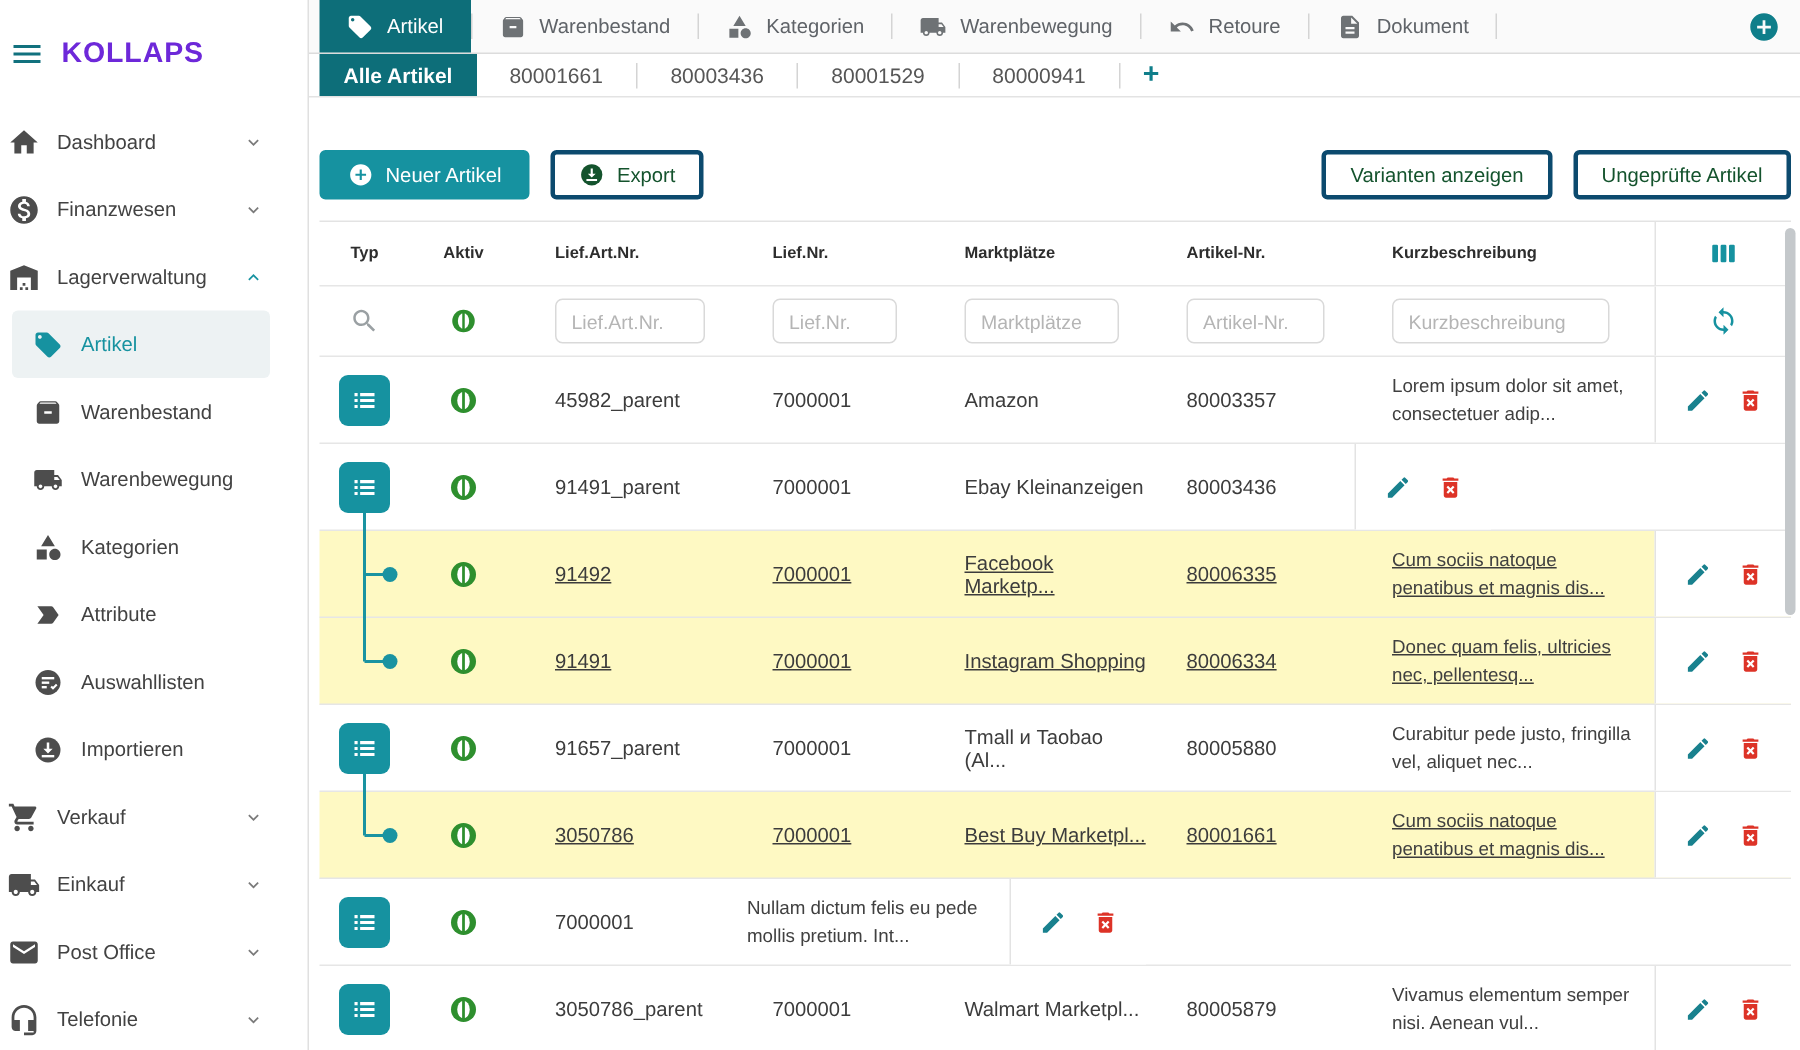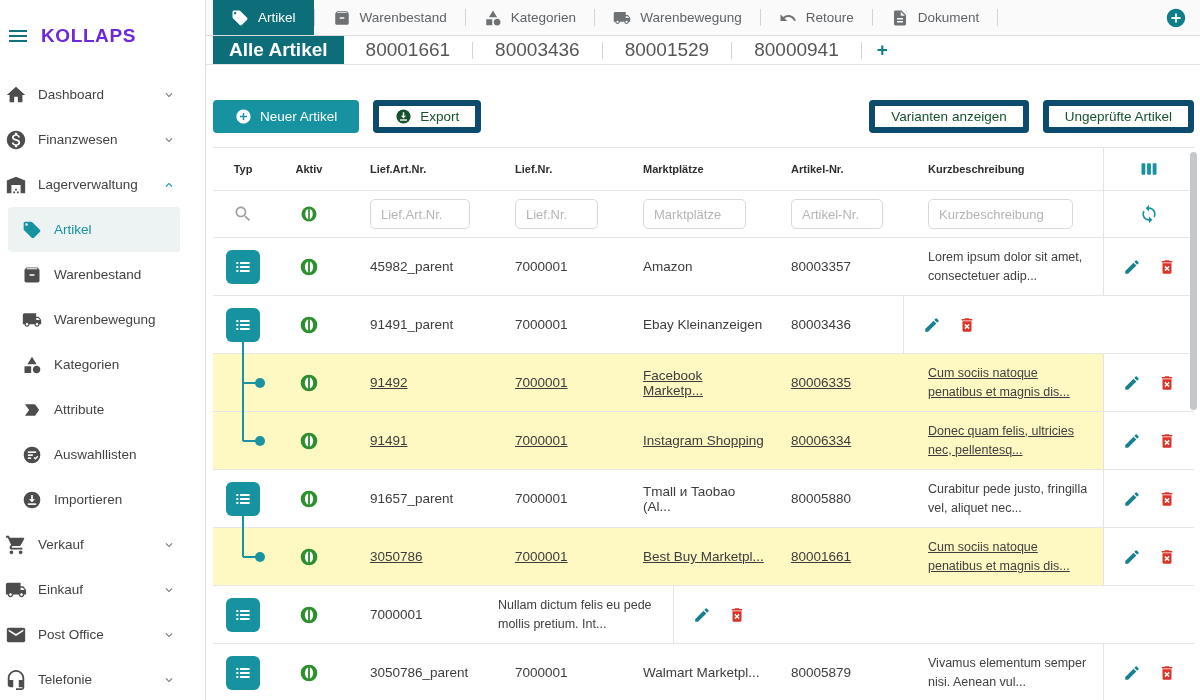--- a/index.html
+++ b/index.html
@@ -30,28 +30,28 @@
   .tab { display:flex; align-items:center; gap:9px; padding:0 18px; font-size:13.5px;
     color:#5f6368; cursor:pointer; white-space:nowrap; }
   .tab .ic { width:18px; height:18px; color:#6e7275; }
   .tab.active { background:#0d6e79; color:#fff; font-weight:500; }
   .tab.active .ic { color:#fff; }
   .vsep { width:1px; height:17px; background:#d4d4d4; align-self:center; }
   .add-circle { margin-left:auto; margin-right:13px; align-self:center; width:22px; height:22px;
     color:#0f7e8a; cursor:pointer; }
   .subtabbar { height:29px; background:#fff; border-bottom:1px solid #e3e3e3;
     display:flex; align-items:stretch; padding-left:7px; }
-  .subtab { display:flex; align-items:center; padding:0 22px; font-size:19px; color:#565656; cursor:pointer; }
+  .subtab { display:flex; align-items:center; padding:0 22px; font-size:14px; color:#565656; cursor:pointer; }
   .subtab.active { background:#0d6e79; color:#fff; font-weight:bold; padding:0 16px; }
   .subtab.plus { color:#0f7e8a; font-size:19px; font-weight:bold; padding:0 15px; }
 
   
   .toolbar { display:flex; align-items:center; margin:35px 6px 0 7px; }
   .btn { height:33px; display:flex; align-items:center; gap:8px; border-radius:4px;
-    font-size:13.5px; font-weight:500; padding:0 16px; cursor:pointer; border:6px solid #0c4a6e; }
+    font-size:13.5px; font-weight:500; padding:0 16px; cursor:pointer; border:3px solid #0c4a6e; }
   .btn .ic { width:17px; height:17px; }
   .btn.filled { background:#1692a0; color:#fff; border-color:#1692a0; }
   .btn.outline { background:#fff; color:#14532d; }
   .btn + .btn { margin-left:14px; }
   .toolbar .spacer { margin-left:auto; }
 
   
   .table { margin:14px 6px 0 7px; width:981px; border-top:1px solid #e3e3e3; }
   .trow { display:flex; align-items:stretch; border-bottom:1px solid #e6e6e6; }
   .cell { display:flex; align-items:center; }

